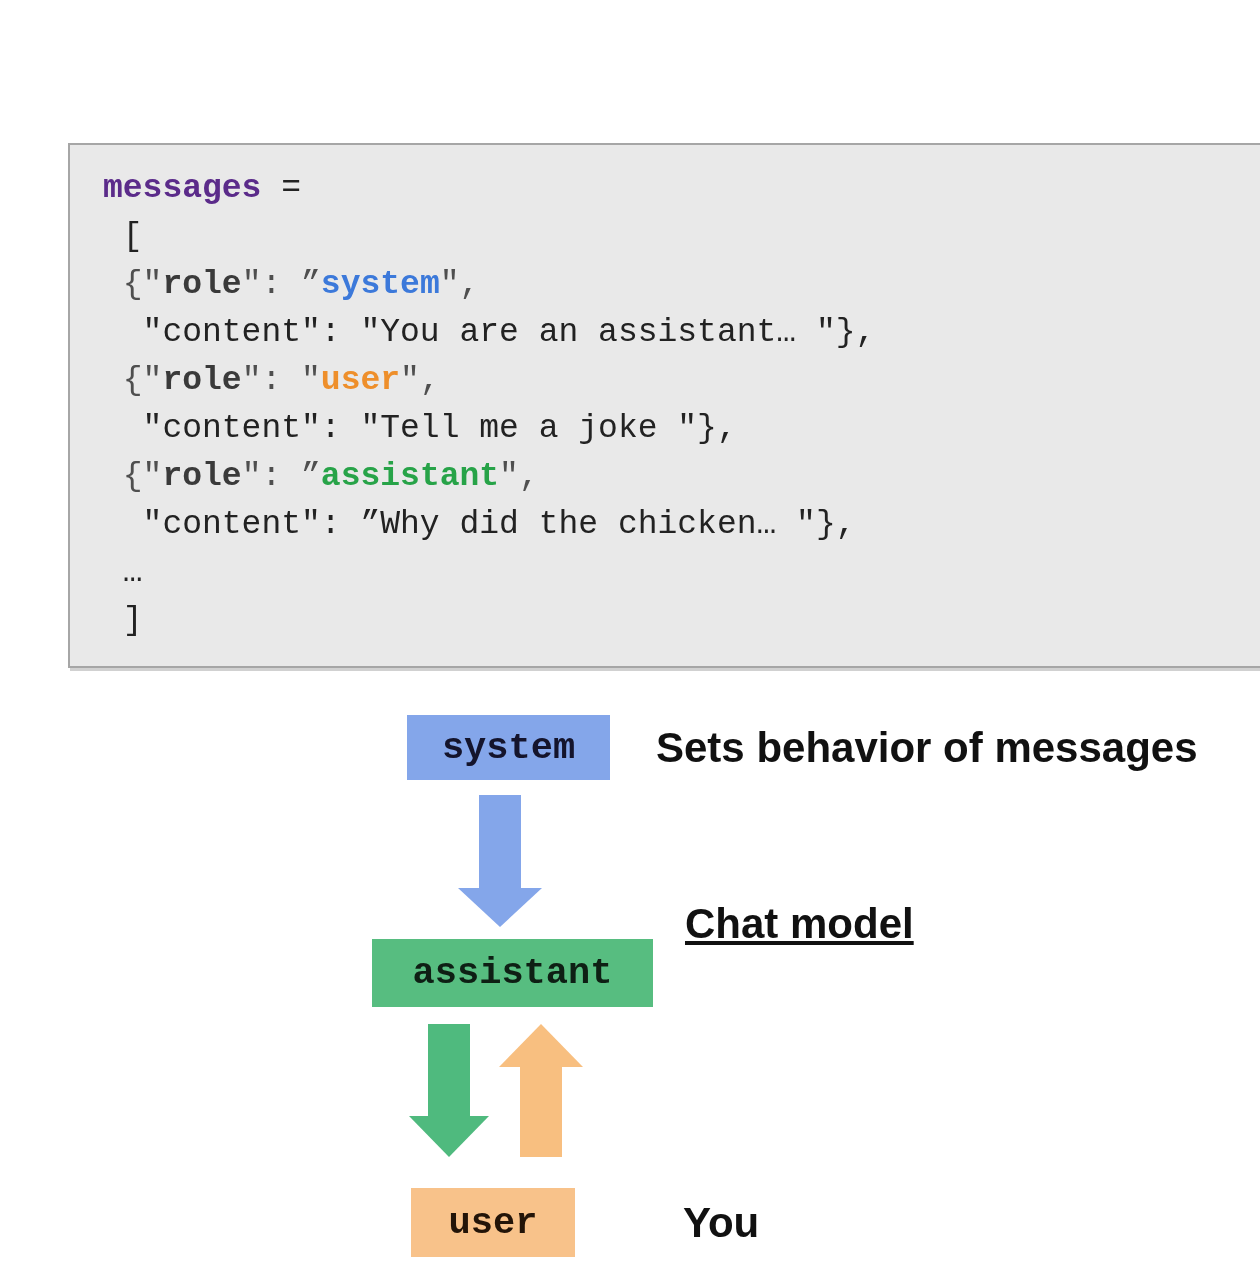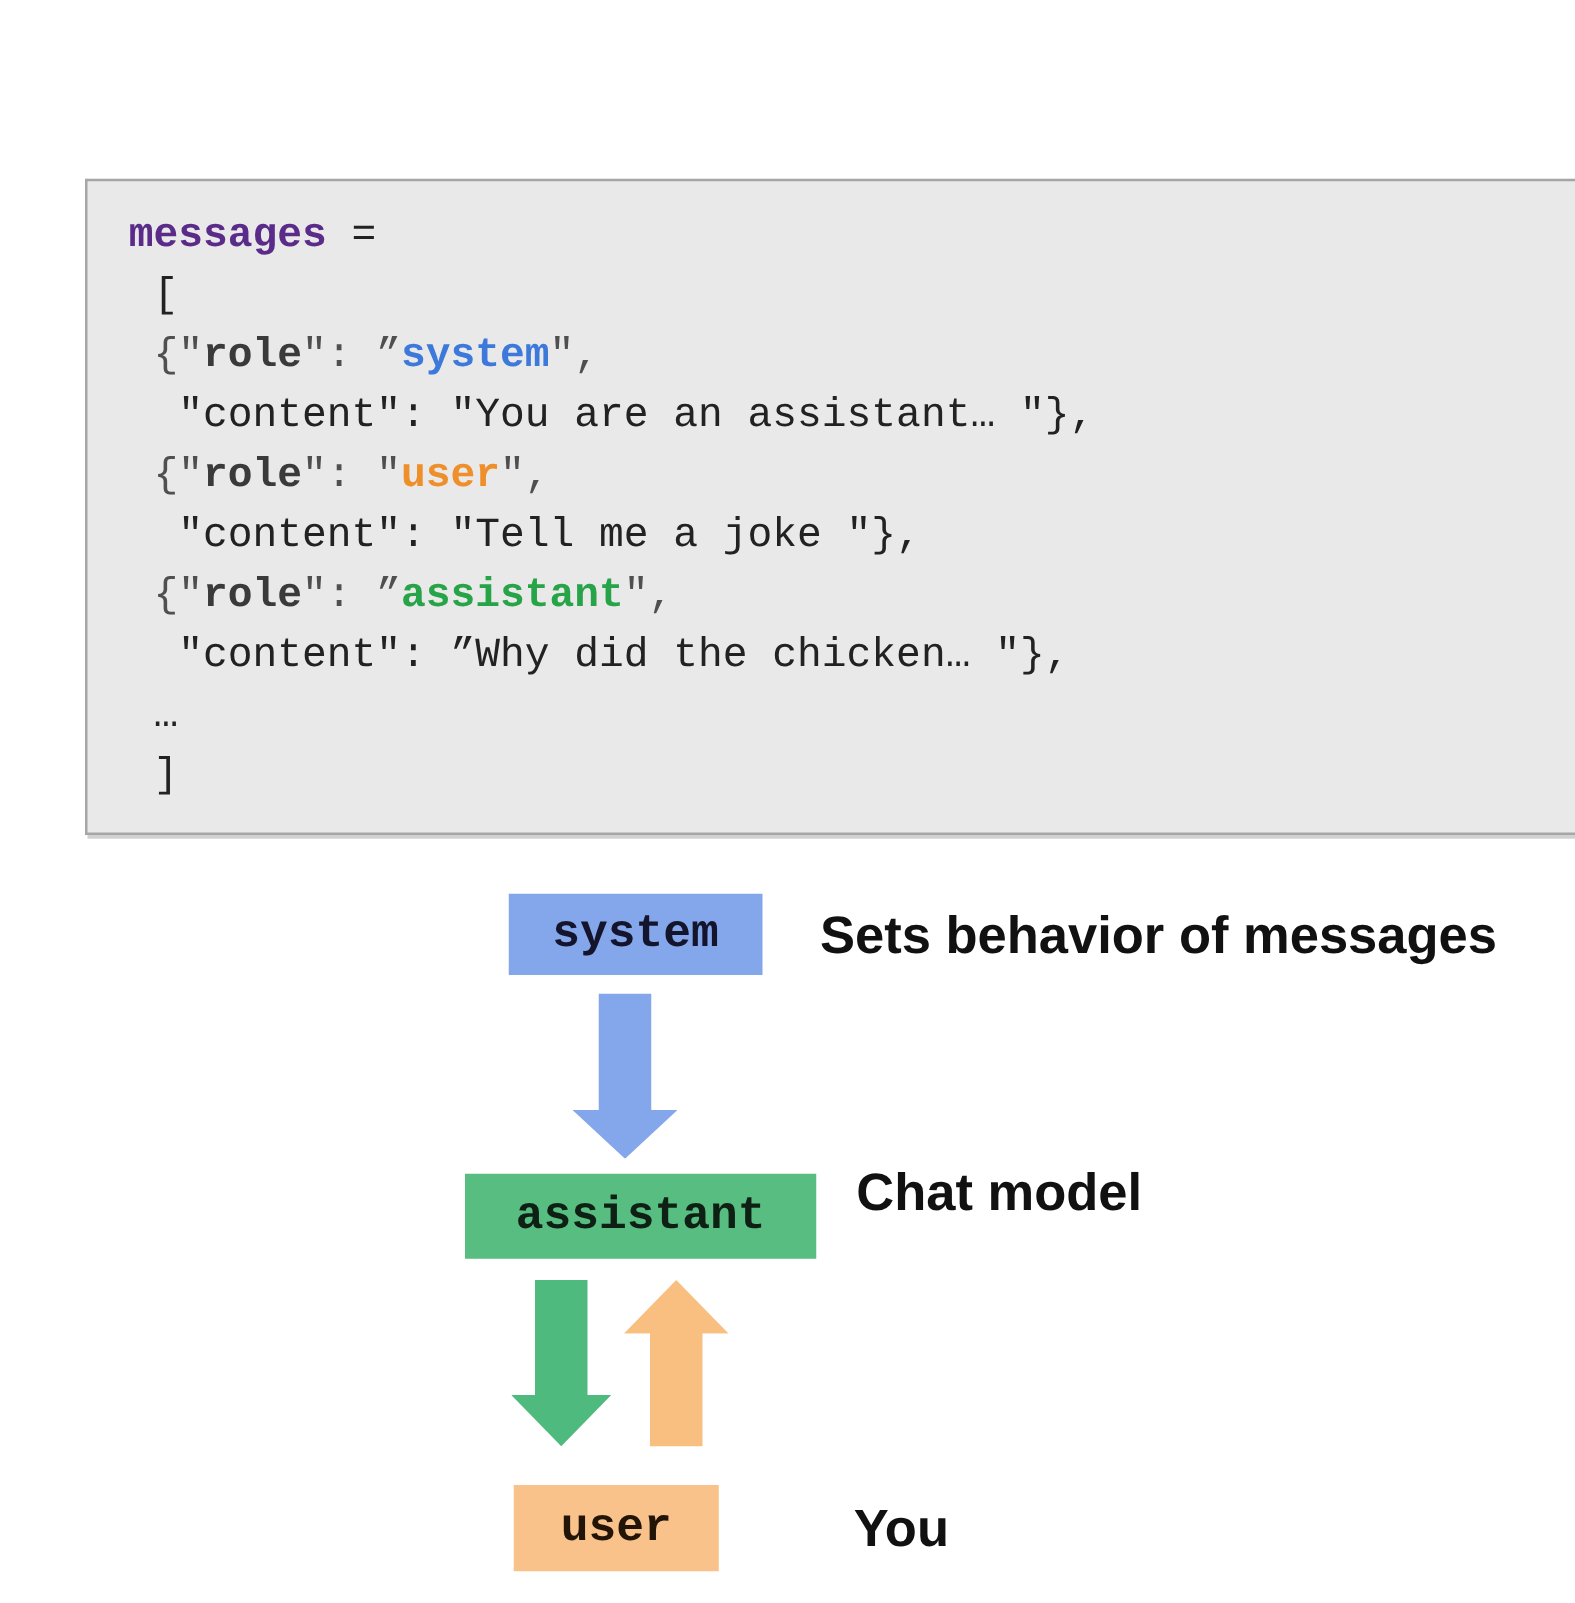--- a/index.html
+++ b/index.html
@@ -52,21 +52,21 @@
   .node-box.user{left:411px;top:1188px;width:164px;height:69px;color:#231408;}
 
   .node-annotation{
     position:absolute;
     display:flex;align-items:center;
     font-size:42px;font-weight:600;color:#111111;
     font-family:"Liberation Sans",sans-serif;
     white-space:nowrap;
   }
   .annotation-system{left:656px;top:715px;height:65px;}
-  .annotation-assistant{left:685px;top:920px;height:68px;}
+  .annotation-assistant{left:685px;top:890px;height:68px;text-decoration:underline;}
   .annotation-user{left:683px;top:1188px;height:69px;}
 
   .arrow{position:absolute;}
   .arrow .shaft{position:absolute;}
   .arrow .head{position:absolute;}
 
   .arrow-blue{left:458px;top:795px;width:84px;height:132px;}
   .arrow-blue .shaft{left:21px;top:0;width:42px;height:94px;}
   .arrow-blue .head{left:0;top:93px;width:84px;height:39px;clip-path:polygon(0 0,100% 0,50% 100%);}
 

